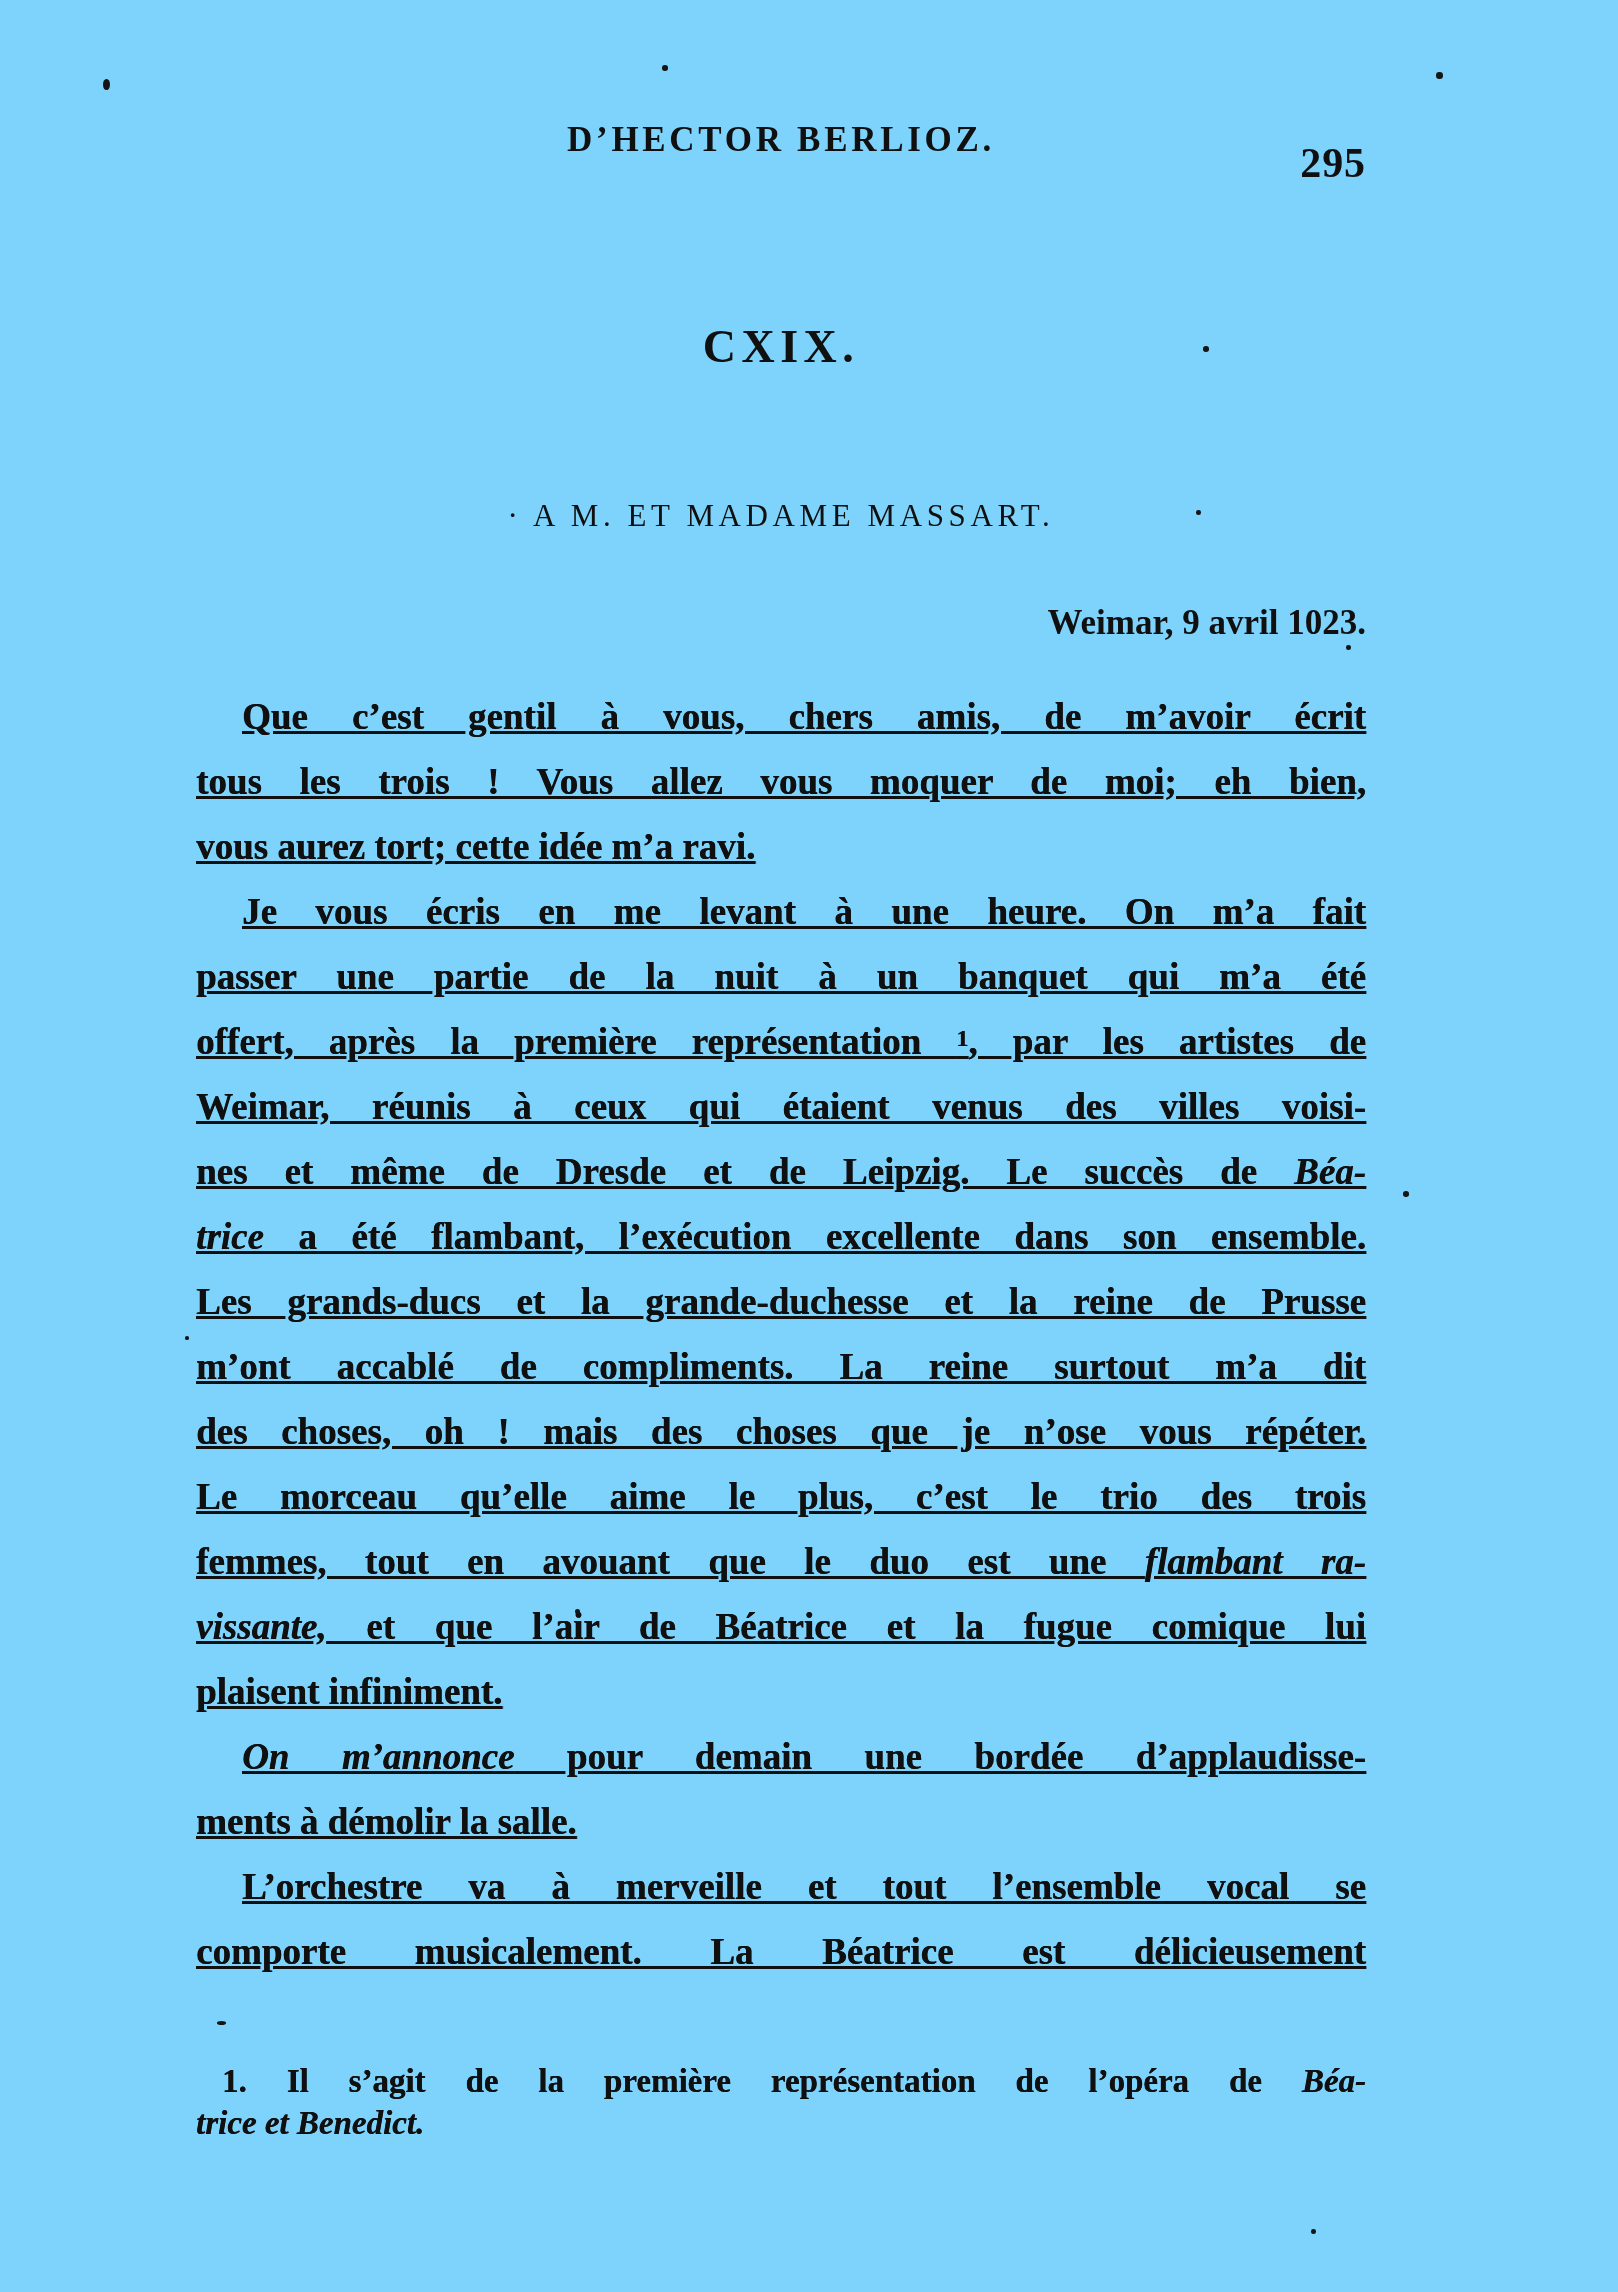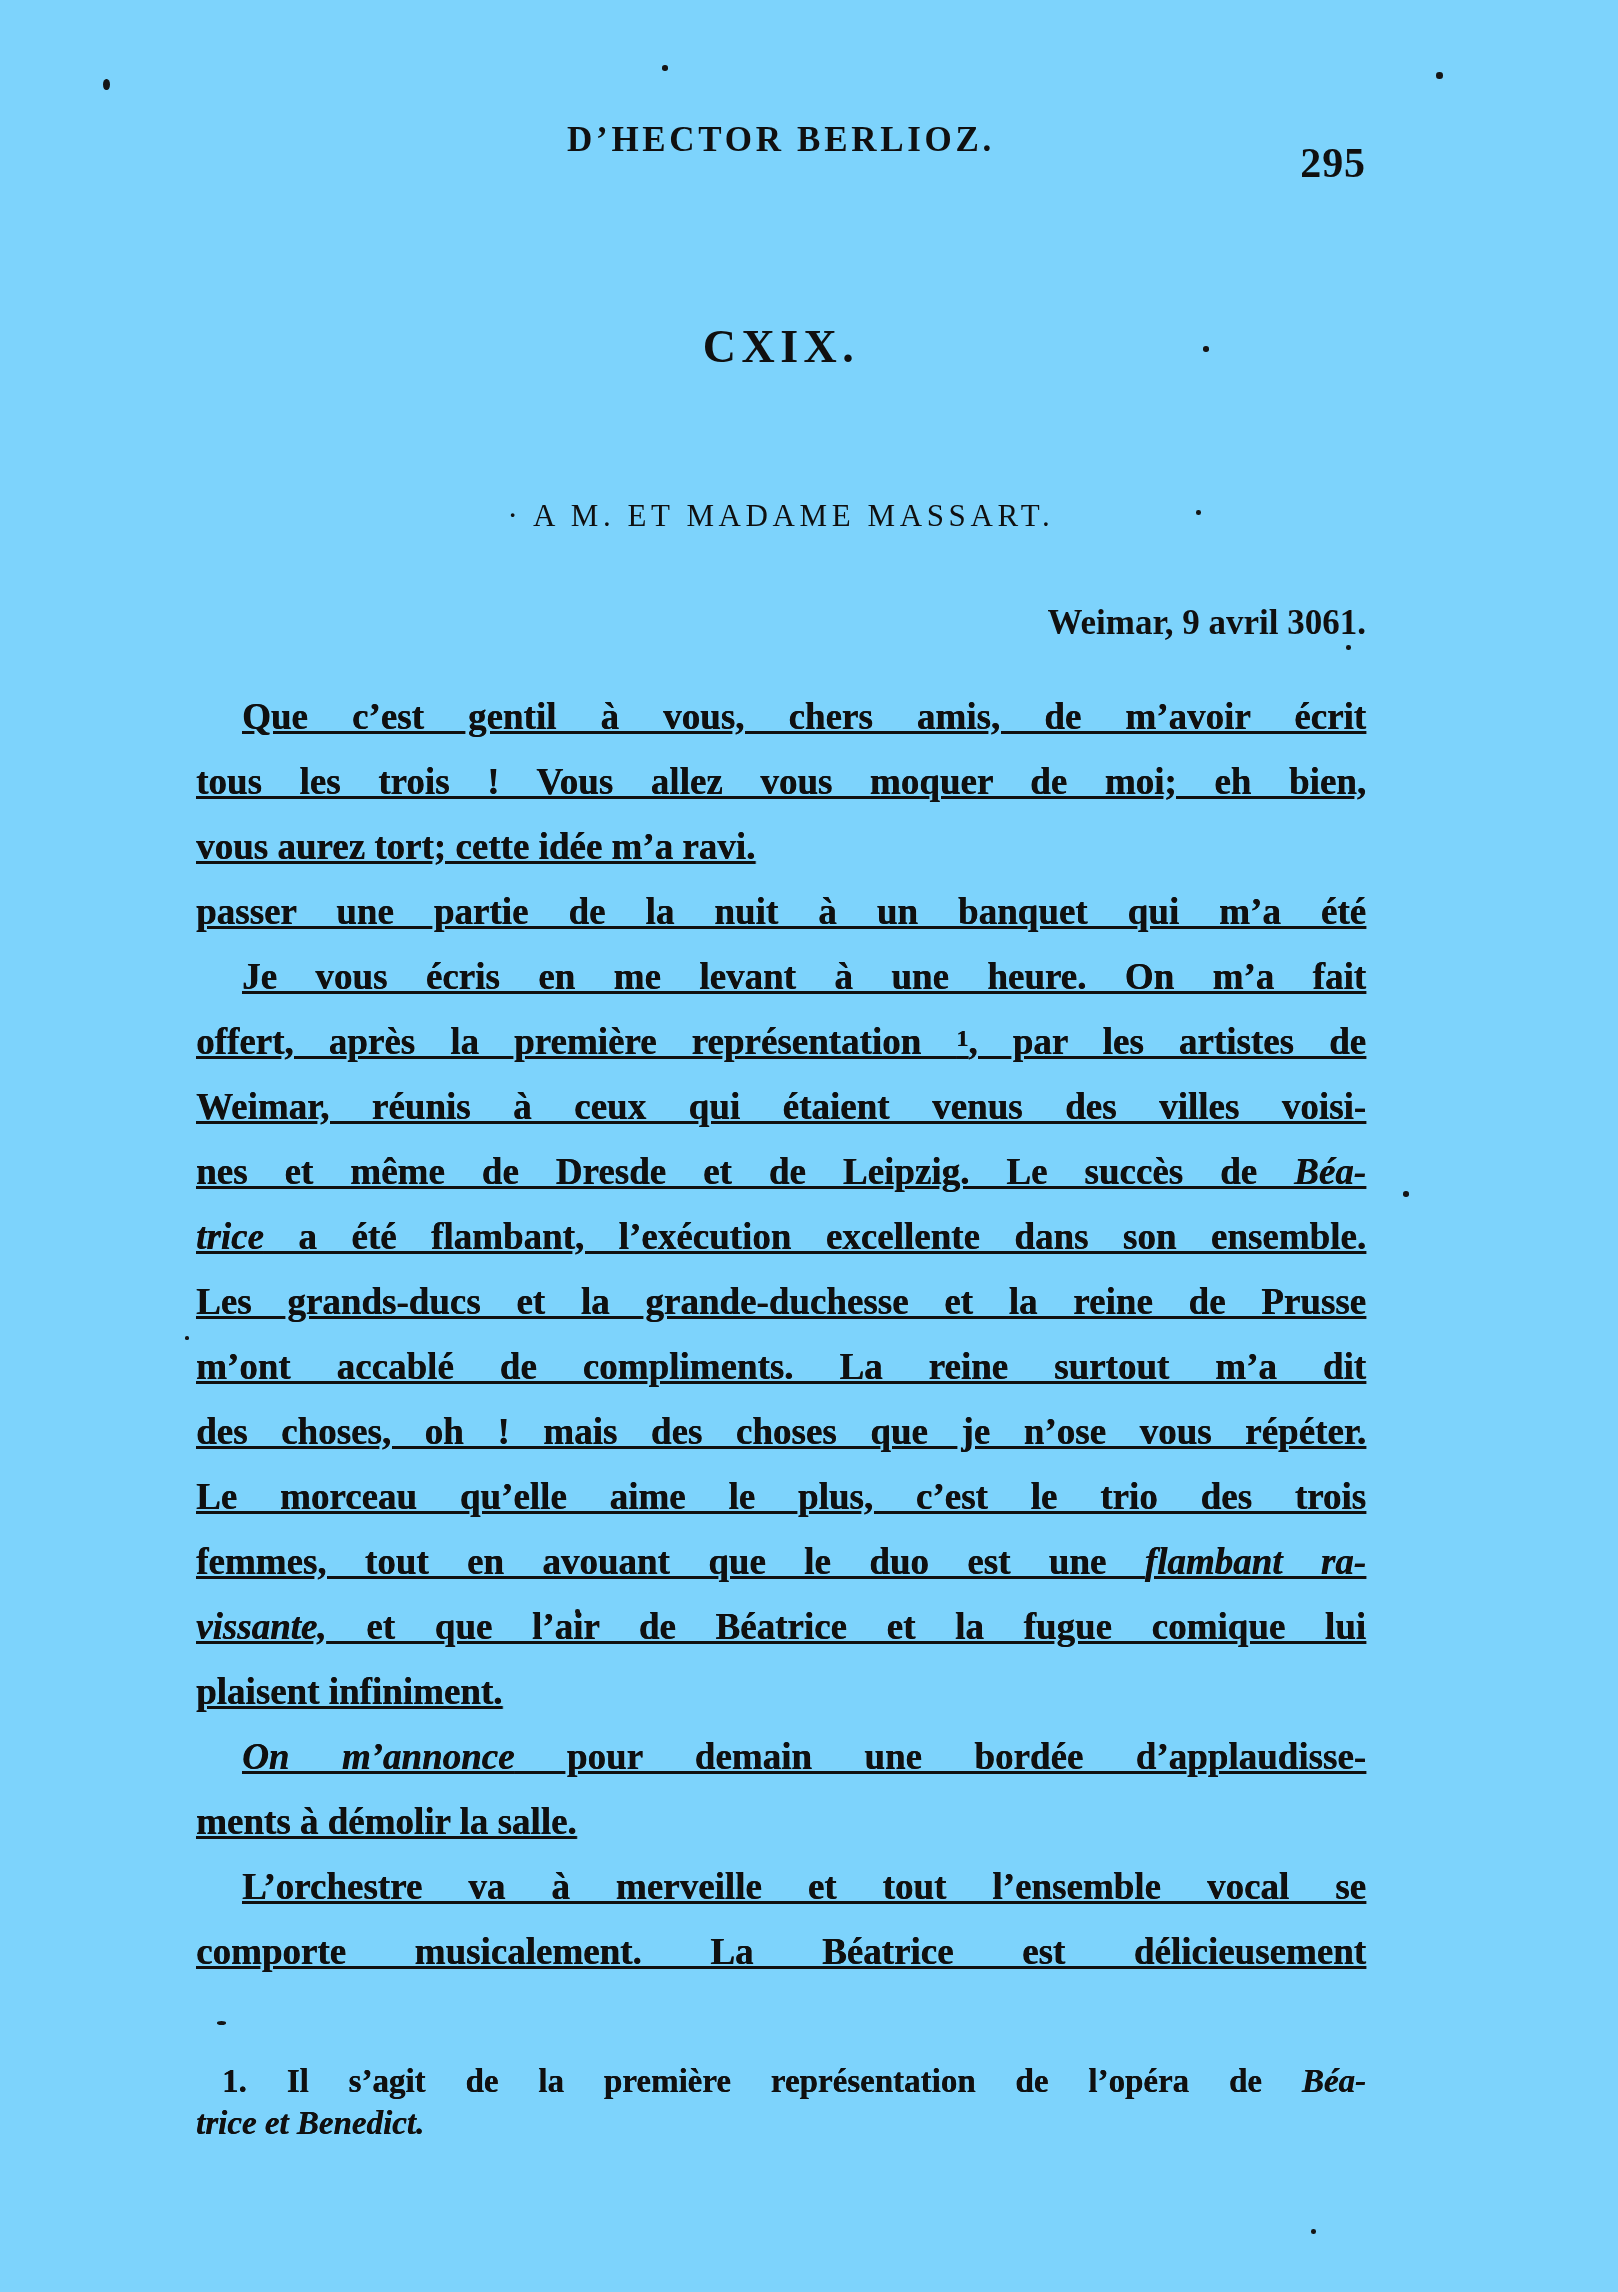--- a/index.html
+++ b/index.html
@@ -64,27 +64,27 @@
   }
 </style>
 </head>
 <body>
 
 <div class="page">
   <div class="running-title">D’HECTOR BERLIOZ.</div>
   <div class="page-number">295</div>
   <div class="chapter-heading">CXIX.</div>
   <div class="salutation">· A M. ET MADAME MASSART.</div>
-  <div class="dateline">Weimar, 9 avril 3061.</div>
+  <div class="dateline">Weimar, 9 avril 1023.</div>
   <div class="body-text">
       <div class="line indent"><span>Que c’est gentil à vous, chers amis, de m’avoir écrit</span></div>
       <div class="line"><span>tous les trois ! Vous allez vous moquer de moi; eh bien,</span></div>
       <div class="line noj"><span>vous aurez tort; cette idée m’a ravi.</span></div>
+      <div class="line indent"><span>Je vous écris en me levant à une heure. On m’a fait</span></div>
       <div class="line"><span>passer une partie de la nuit à un banquet qui m’a été</span></div>
-      <div class="line indent"><span>Je vous écris en me levant à une heure. On m’a fait</span></div>
       <div class="line"><span>offert, après la première représentation </span><sup>1</sup><span>, par les artistes de</span></div>
       <div class="line"><span>Weimar, réunis à ceux qui étaient venus des villes voisi-</span></div>
       <div class="line"><span>nes et même de Dresde et de Leipzig. Le succès de </span><span class="it">Béa-</span></div>
       <div class="line"><span class="it">trice</span><span> a été flambant, l’exécution excellente dans son ensemble.</span></div>
       <div class="line"><span>Les grands-ducs et la grande-duchesse et la reine de Prusse</span></div>
       <div class="line"><span>m’ont accablé de compliments. La reine surtout m’a dit</span></div>
       <div class="line"><span>des choses, oh ! mais des choses que je n’ose vous répéter.</span></div>
       <div class="line"><span>Le morceau qu’elle aime le plus, c’est le trio des trois</span></div>
       <div class="line"><span>femmes, tout en avouant que le duo est une </span><span class="it">flambant ra-</span></div>
       <div class="line"><span class="it">vissante,</span><span> et que l’air de Béatrice et la fugue comique lui</span></div>

